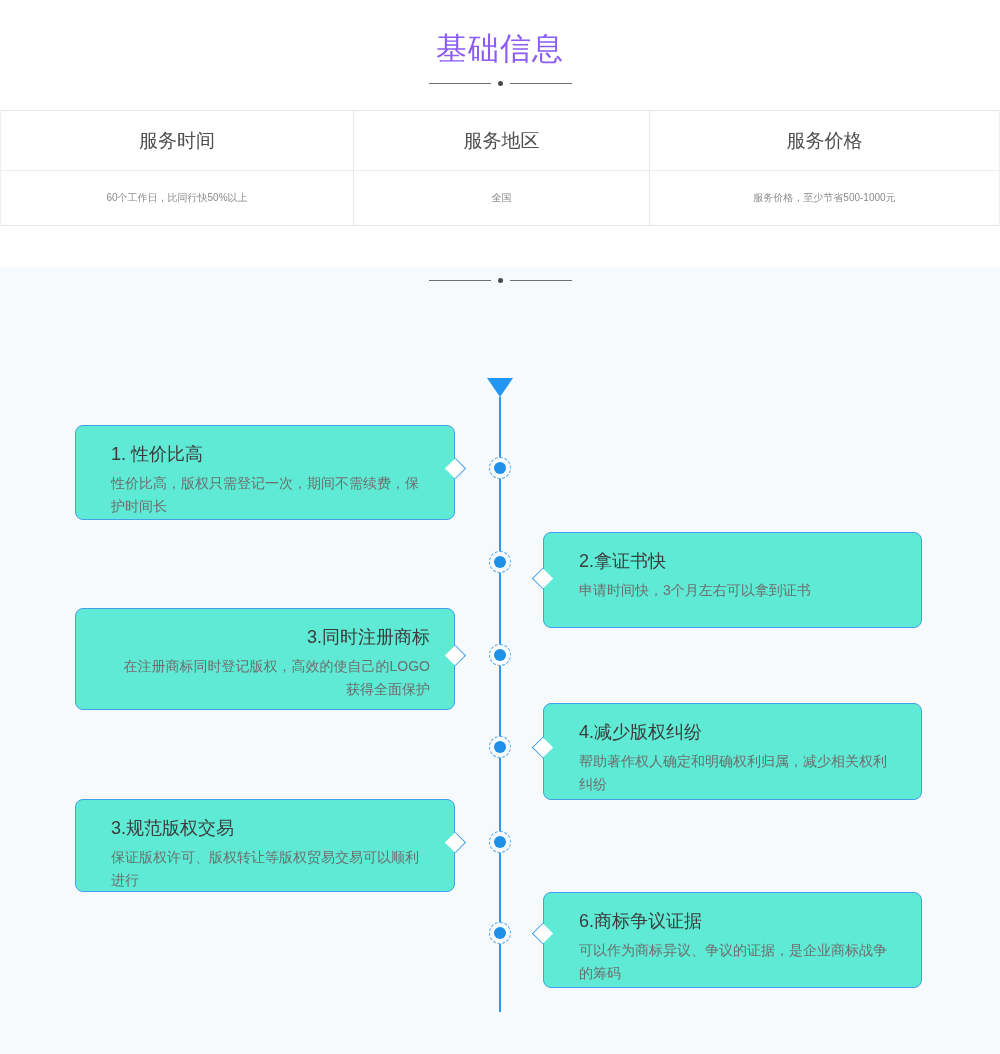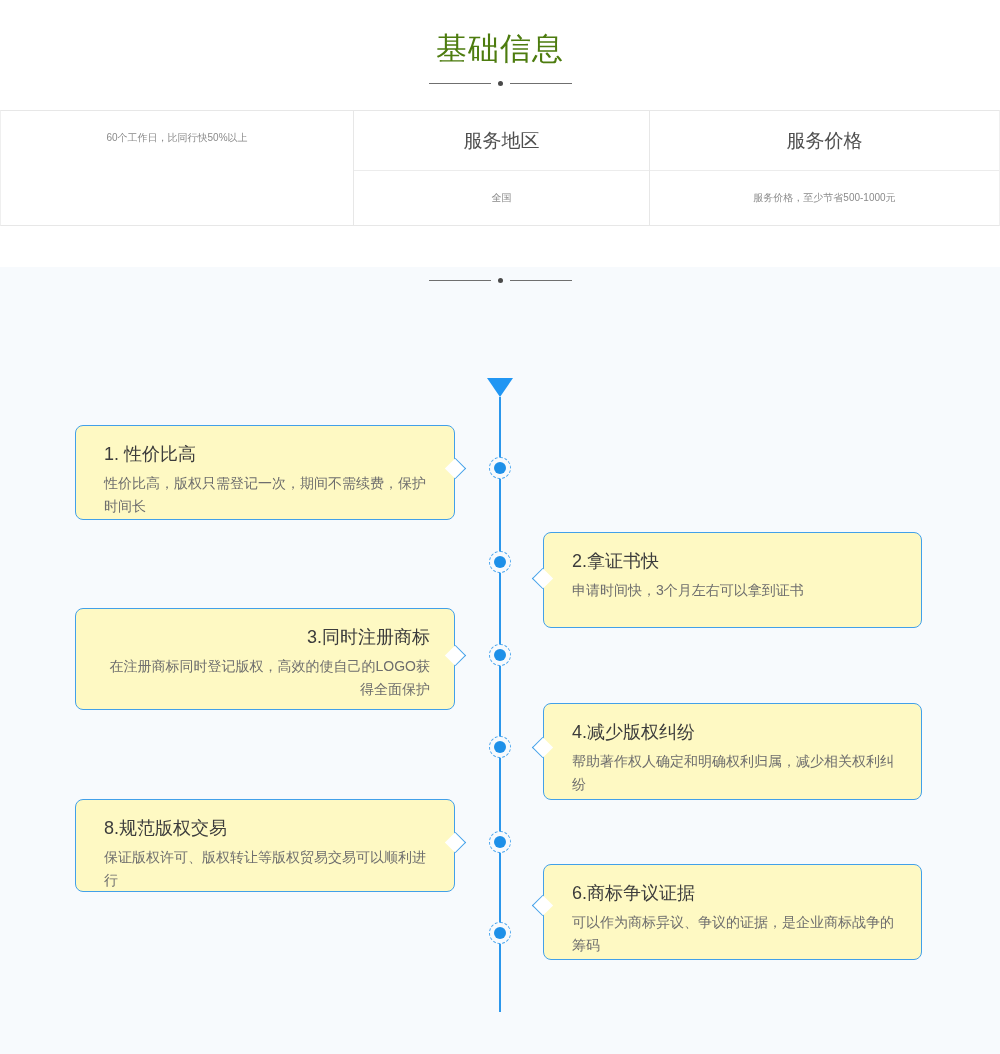--- a/index.html
+++ b/index.html
@@ -5,21 +5,21 @@
   * { margin: 0; padding: 0; box-sizing: border-box; }
   html, body { width: 1000px; background: #ffffff; }
   body {
     font-family: "Liberation Sans", "DejaVu Sans", sans-serif;
     width: 1000px; height: 1054px; position: relative; overflow: hidden;
   }
 
   
   .sec-basic { background: #ffffff; padding-top: 28px; }
   .big-title {
-    text-align: center; font-size: 31px; color: #4d7c0f;
+    text-align: center; font-size: 31px; color: #8b5cf6;
     font-weight: 500; letter-spacing: 1px;
   }
   .title-underline {
     display: flex; align-items: center; justify-content: center;
     margin-top: 10px; height: 6px;
   }
   .title-underline .seg { width: 62px; height: 1px; background: #6f6f6f; }
   .title-underline .dot {
     width: 5px; height: 5px; border-radius: 50%;
     background: #4a4a4a; margin: 0 7px;
@@ -69,23 +69,23 @@
     position: absolute; left: 489px; width: 22px; height: 22px;
     border: 1px dashed #4aa5ee; border-radius: 50%;
     display: flex; align-items: center; justify-content: center;
     background: #f7fafd;
   }
   .tl-node .nd { width: 12px; height: 12px; border-radius: 50%; background: #1e90e8; }
   .n1 { top: 190px; } .n2 { top: 284px; } .n3 { top: 377px; }
   .n4 { top: 469px; } .n5 { top: 564px; } .n6 { top: 655px; }
 
   .tl-card {
-    position: absolute; background: #fef9c3;
+    position: absolute; background: #5eead4;
     border: 1px solid #42a0e9; border-radius: 8px;
-    padding: 16px 24px 0 28px;
+    padding: 16px 24px 0 35px;
   }
   .tl-card h3 { font-size: 18px; color: #3c3c3c; font-weight: 500; }
   .tl-card p  { font-size: 14px; color: #6e6e6e; line-height: 1.65; margin-top: 6px; }
 
   .tl-card .arrow {
     position: absolute; width: 15px; height: 15px; background: #ffffff;
     transform: rotate(45deg);
   }
   .tl-card.left-side .arrow {
     right: -9px; border-top: 1px solid #42a0e9; border-right: 1px solid #42a0e9;
@@ -97,36 +97,37 @@
   .c1 { left: 75px;  top: 158px; width: 380px; height: 95px; }
   .c1 .arrow { top: 35px; }
   .c2 { left: 543px; top: 265px; width: 379px; height: 96px; }
   .c2 .arrow { top: 38px; }
   .c3 { left: 75px;  top: 341px; width: 380px; height: 102px; text-align: right; }
   .c3 .arrow { top: 39px; }
   .c4 { left: 543px; top: 436px; width: 379px; height: 97px; }
   .c4 .arrow { top: 36px; }
   .c5 { left: 75px;  top: 532px; width: 380px; height: 93px; }
   .c5 .arrow { top: 35px; }
-  .c6 { left: 543px; top: 597px; width: 379px; height: 96px; }
+  .c6 { left: 543px; top: 625px; width: 379px; height: 96px; }
   .c6 .arrow { top: 33px; }
 </style>
 </head>
 <body>
 
 <div class="sec-basic">
   <div class="big-title">基础信息</div>
   <div class="title-underline">
     <span class="seg"></span>
     <span class="dot"></span>
     <span class="seg"></span>
   </div>
 
   <div class="info-table">
     <div class="info-col col-1">
+      <div class="info-head">服务时间</div>
       <div class="info-value">60个工作日，比同行快50%以上</div>
     </div>
     <div class="info-col col-2">
       <div class="info-head">服务地区</div>
       <div class="info-value">全国</div>
     </div>
     <div class="info-col col-3">
       <div class="info-head">服务价格</div>
       <div class="info-value">服务价格，至少节省500-1000元</div>
     </div>
@@ -180,21 +181,21 @@
     <span class="arrow"></span>
   </div>
 
   <div class="tl-card right-side c4">
     <h3>4.减少版权纠纷</h3>
     <p>帮助著作权人确定和明确权利归属，减少相关权利纠纷</p>
     <span class="arrow"></span>
   </div>
 
   <div class="tl-card left-side c5">
-    <h3>8.规范版权交易</h3>
+    <h3>3.规范版权交易</h3>
     <p>保证版权许可、版权转让等版权贸易交易可以顺利进行</p>
     <span class="arrow"></span>
   </div>
 
   <div class="tl-card right-side c6">
     <h3>6.商标争议证据</h3>
     <p>可以作为商标异议、争议的证据，是企业商标战争的筹码</p>
     <span class="arrow"></span>
   </div>
 </div>

